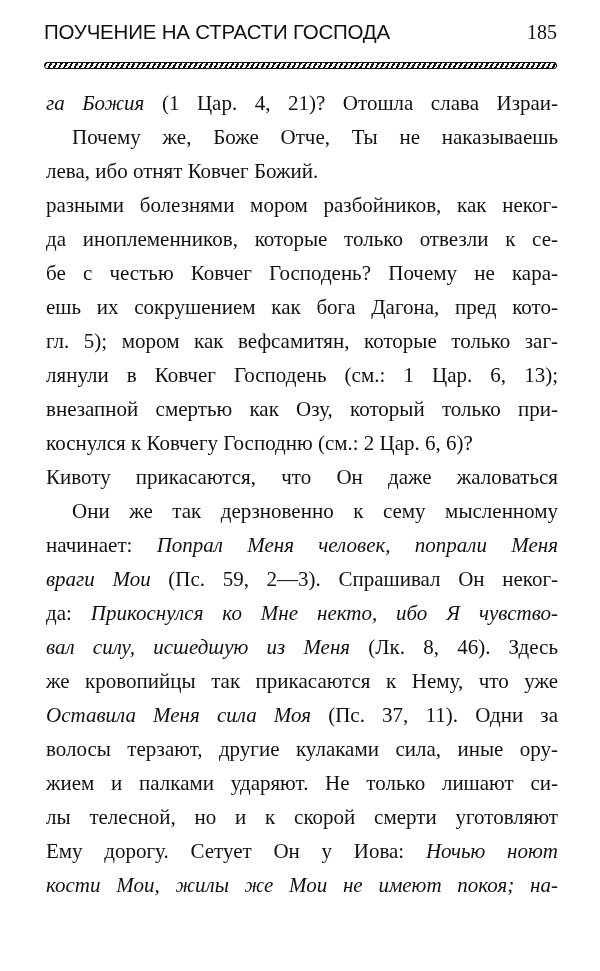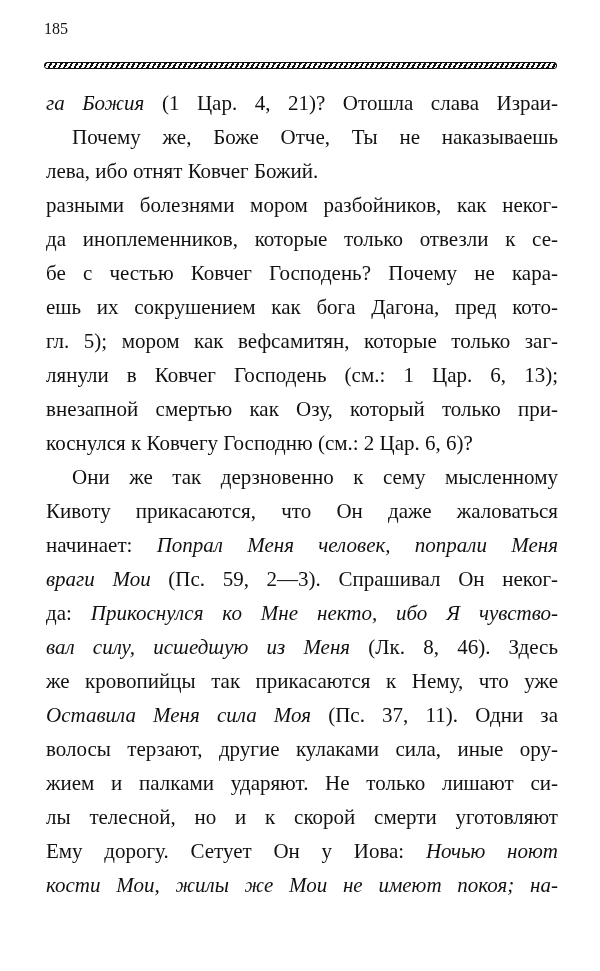--- a/index.html
+++ b/index.html
@@ -1,50 +1,51 @@
 <!DOCTYPE html>
 <html><head>
 <meta charset="utf-8">
 <style>
   html, body { margin: 0; padding: 0; background: #ffffff; }
   body { width: 600px; height: 971px; position: relative; overflow: hidden; font-family: "DejaVu Serif", serif; color: #111; }
   .header { position: absolute; left: 44px; right: 43px; top: 20px; height: 30px; display: flex; justify-content: space-between; align-items: baseline; }
   .header-title { font-family: "Liberation Sans", sans-serif; font-size: 20.5px; letter-spacing: -0.2px; color: #111; }
-  .header-page { font-family: "Liberation Serif", serif; font-size: 16px; color: #111; }
+  .header-page { font-family: "Liberation Serif", serif; font-size: 20px; color: #111; }
   .rule { position: absolute; left: 44px; right: 43px; top: 62px; height: 7px;
     background: repeating-linear-gradient(120deg, #111 0px, #111 2px, #fff 2px, #fff 4.5px);
     border-radius: 3px; border: 1px solid #111; box-sizing: border-box; }
   .body { position: absolute; left: 46px; width: 512px; top: 86px; font-family: "Liberation Serif", serif; font-size: 21px; line-height: 34px; }
   .line { display: block; white-space: nowrap; text-align: justify; text-align-last: justify; height: 34px; }
   .line.last { text-align-last: left; }
   .indent { padding-left: 26px; }
   i { font-style: italic; }
 </style>
 </head>
 <body>
 
 <div class="header">
+  <span class="header-title">ПОУЧЕНИЕ НА СТРАСТИ ГОСПОДА</span>
   <span class="header-page">185</span>
 </div>
 <div class="rule"></div>
 
 <div class="body" id="text-body">
     <span class="line"><i>га Божия</i><span> (1 Цар. 4, 21)? Отошла слава Израи-</span></span>
     <span class="line indent"><span>Почему же, Боже Отче, Ты не наказываешь</span></span>
     <span class="line last"><span>лева, ибо отнят Ковчег Божий.</span></span>
     <span class="line"><span>разными болезнями мором разбойников, как неког-</span></span>
     <span class="line"><span>да иноплеменников, которые только отвезли к се-</span></span>
     <span class="line"><span>бе с честью Ковчег Господень? Почему не кара-</span></span>
     <span class="line"><span>ешь их сокрушением как бога Дагона, пред кото-</span></span>
     <span class="line"><span>гл. 5); мором как вефсамитян, которые только заг-</span></span>
     <span class="line"><span>лянули в Ковчег Господень (см.: 1 Цар. 6, 13);</span></span>
     <span class="line"><span>внезапной смертью как Озу, который только при-</span></span>
     <span class="line last"><span>коснулся к Ковчегу Господню (см.: 2 Цар. 6, 6)?</span></span>
+    <span class="line"><span>Кивоту прикасаются, что Он даже жаловаться</span></span>
     <span class="line indent"><span>Они же так дерзновенно к сему мысленному</span></span>
-    <span class="line"><span>Кивоту прикасаются, что Он даже жаловаться</span></span>
     <span class="line"><span>начинает: </span><i>Попрал Меня человек, попрали Меня</i></span>
     <span class="line"><i>враги Мои</i><span> (Пс. 59, 2—3). Спрашивал Он неког-</span></span>
     <span class="line"><span>да: </span><i>Прикоснулся ко Мне некто, ибо Я чувство-</i></span>
     <span class="line"><i>вал силу, исшедшую из Меня</i><span> (Лк. 8, 46). Здесь</span></span>
     <span class="line"><span>же кровопийцы так прикасаются к Нему, что уже</span></span>
     <span class="line"><i>Оставила Меня сила Моя</i><span> (Пс. 37, 11). Одни за</span></span>
     <span class="line"><span>волосы терзают, другие кулаками сила, иные ору-</span></span>
     <span class="line"><span>жием и палками ударяют. Не только лишают си-</span></span>
     <span class="line"><span>лы телесной, но и к скорой смерти уготовляют</span></span>
     <span class="line"><span>Ему дорогу. Сетует Он у Иова: </span><i>Ночью ноют</i></span>

